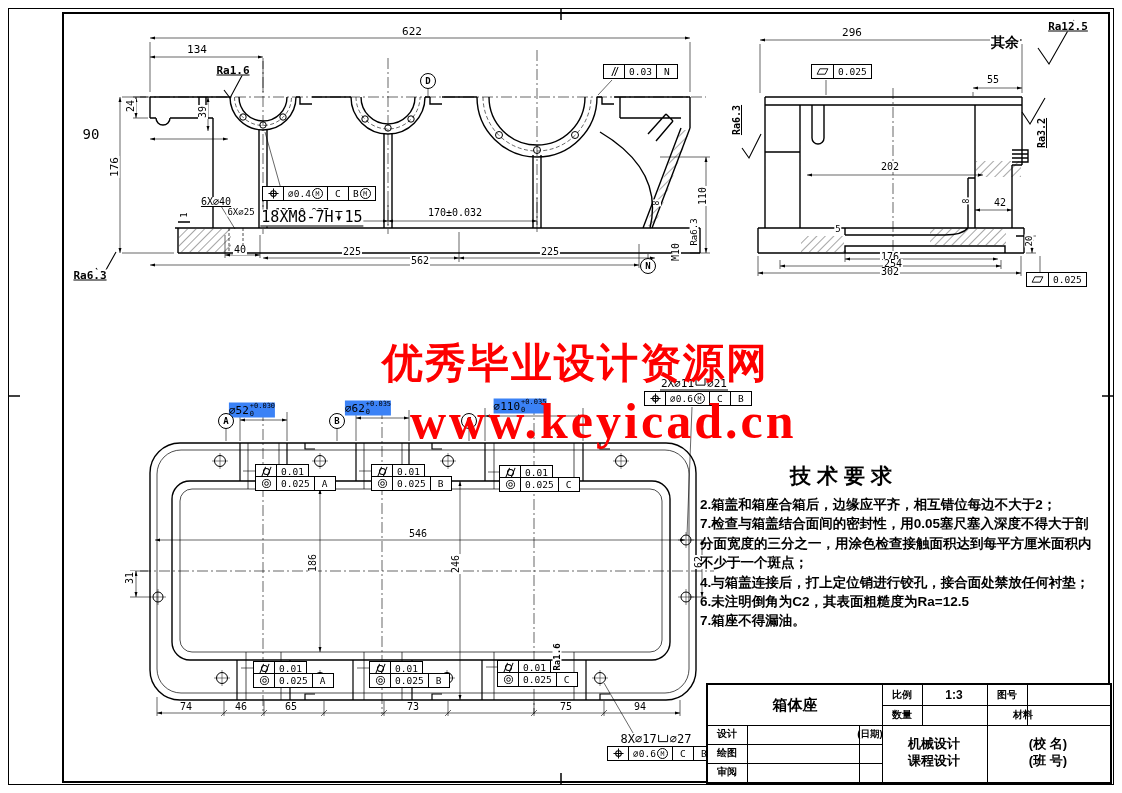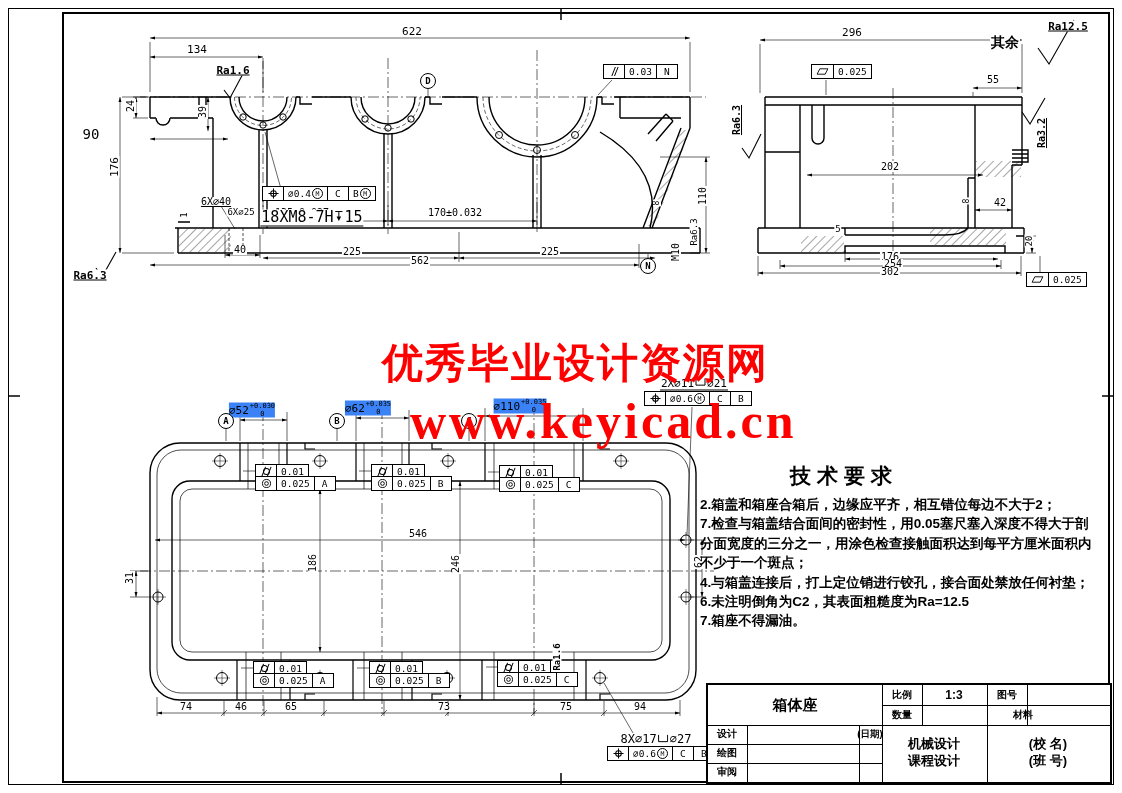--- a/index.html
+++ b/index.html
@@ -14,21 +14,21 @@
          align-items:center;justify-content:center;padding:0 4px;
          font:9.5px "DejaVu Sans Mono",monospace;white-space:nowrap;}
   .gcell svg{display:block;}
   .circM{display:inline-flex;width:9px;height:9px;border:1px solid #000;border-radius:50%;
          font:6.5px "DejaVu Sans Mono",monospace;align-items:center;justify-content:center;margin-left:1px;}
   .datum{position:absolute;width:14px;height:14px;border:1.4px solid #000;border-radius:50%;
          background:#fff;font:bold 9px "DejaVu Sans Mono",monospace;display:flex;align-items:center;
          justify-content:center;transform:translate(-50%,-50%);}
   .tol{position:absolute;transform:translate(-50%,-50%);display:flex;align-items:center;
        background:#3b82f6;font:11px "DejaVu Sans Mono",monospace;line-height:1;}
-  .tol .st{display:flex;flex-direction:column;font-size:7px;line-height:7.5px;margin-left:1px;text-align:center;}
+  .tol .st{display:flex;flex-direction:column;font-size:7px;line-height:7.5px;margin-left:1px;}
   .note{position:absolute;transform:translate(-50%,-50%);display:flex;align-items:center;gap:1px;
         border-bottom:1px solid #000;background:#fff;
         font-family:"DejaVu Sans Mono",monospace;line-height:1;padding:0 1px 1px 1px;}
   .wm{position:absolute;z-index:5;color:#fe0000;font-weight:bold;white-space:nowrap;
       font-family:"Liberation Serif",serif;pointer-events:none;}
   #wm1{left:382px;top:336px;font-size:41px;letter-spacing:2px;}
   #wm2{left:410px;top:392px;font-size:50px;letter-spacing:3px;font-family:"Liberation Serif",serif;}
   .tech{position:absolute;left:700px;top:462px;width:416px;z-index:2;}
   .tech-title{font:bold 21px "Liberation Sans",sans-serif;margin:0 0 5px 90px;letter-spacing:6px;}
   .tech-line{font:bold 13.5px "Liberation Sans",sans-serif;line-height:19.4px;white-space:nowrap;}
@@ -233,21 +233,21 @@
       <span class="lab" style="left: 1029px; top: 241px; font-size: 9px; transform: translate(-50%, -50%) rotate(-90deg);">20</span>
       <span class="lab" style="left: 418px; top: 534px; font-size: 10px; transform: translate(-50%, -50%);">546</span>
       <span class="lab" style="left: 130px; top: 578px; font-size: 10px; transform: translate(-50%, -50%) rotate(-90deg);">31</span>
       <span class="lab" style="left: 313px; top: 563px; font-size: 10px; transform: translate(-50%, -50%) rotate(-90deg);">186</span>
       <span class="lab" style="left: 456px; top: 564px; font-size: 10px; transform: translate(-50%, -50%) rotate(-90deg);">246</span>
       <span class="lab" style="left: 699px; top: 562px; font-size: 10px; transform: translate(-50%, -50%) rotate(-90deg);">62</span>
       <span class="lab" style="left: 557px; top: 657px; font-size: 9px; transform: translate(-50%, -50%) rotate(-90deg); font-weight: bold;">Ra1.6</span>
       <span class="lab" style="left: 186px; top: 707px; font-size: 10px; transform: translate(-50%, -50%);">74</span>
       <span class="lab" style="left: 241px; top: 707px; font-size: 10px; transform: translate(-50%, -50%);">46</span>
       <span class="lab" style="left: 291px; top: 707px; font-size: 10px; transform: translate(-50%, -50%);">65</span>
-      <span class="lab" style="left: 413px; top: 707px; font-size: 10px; transform: translate(-50%, -50%); margin-left: 31px;">73</span>
+      <span class="lab" style="left: 413px; top: 707px; font-size: 10px; transform: translate(-50%, -50%);">73</span>
       <span class="lab" style="left: 566px; top: 707px; font-size: 10px; transform: translate(-50%, -50%);">75</span>
       <span class="lab" style="left: 640px; top: 707px; font-size: 10px; transform: translate(-50%, -50%);">94</span>
       <span class="tol" style="left: 252px; top: 410px;">
         <span>⌀52</span>
         <span class="st">
           <span>+0.030</span>
           <span>0</span>
         </span>
       </span>
       <span class="tol" style="left: 368px; top: 408px;">

